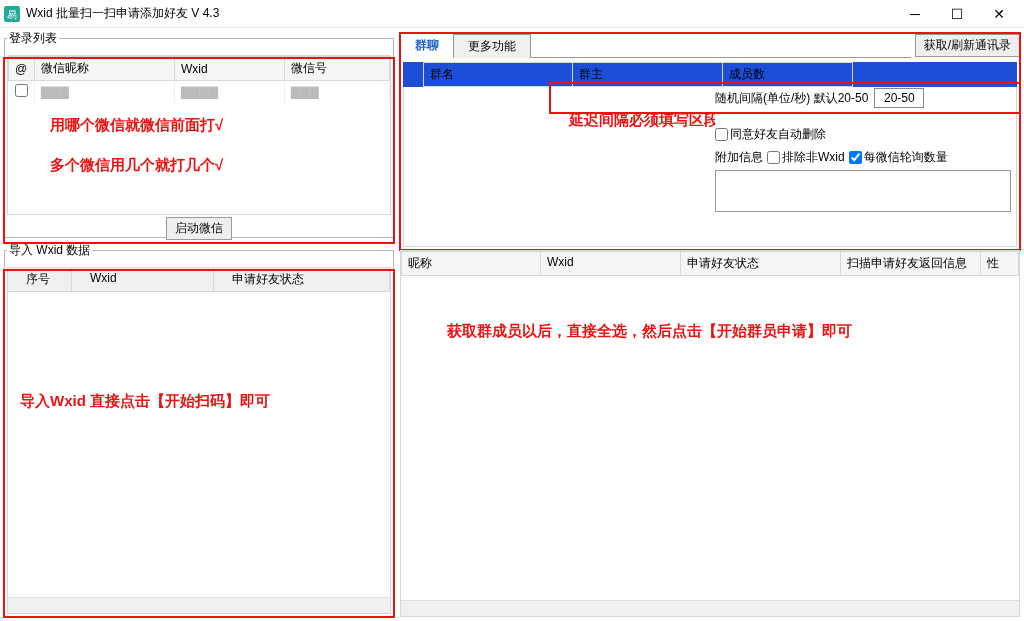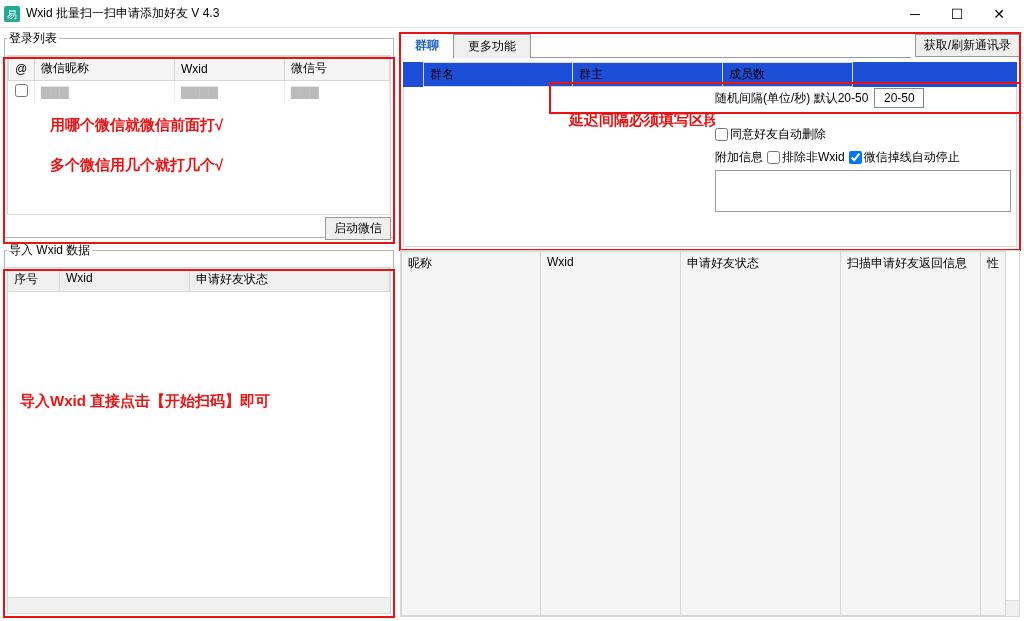--- a/index.html
+++ b/index.html
@@ -86,21 +86,21 @@
     height: 22px;
   }
   .login-table-wrap {
     border: 1px solid #d7d7d7;
     height: 160px;
     overflow: auto;
     position: relative;
   }
   .login-list .btnrow {
     display: flex;
-    justify-content: flex-end;
+    justify-content: center;
     margin-top: 2px;
   }
   .winbutton {
     border: 1px solid #999;
     background: #efefef;
     font-size: 12px;
     padding: 2px 8px;
     min-width: 60px;
     text-align: center;
     cursor: default;
@@ -109,20 +109,21 @@
   .import-panel { flex: 1; display: flex; flex-direction: column; }
   .import-header {
     background: #f0f0f0;
     border: 1px solid #d7d7d7;
     display: flex;
   }
   .import-header .hcell {
     border-right: 1px solid #d7d7d7;
     padding: 3px 6px;
     flex: 0 0 auto;
+    margin-left: 12px;
   }
   .import-body {
     border: 1px solid #d7d7d7;
     border-top: none;
     flex: 1;
     overflow: auto;
     position: relative;
   }
   .import-panel .btncol {
     position: absolute;
@@ -233,21 +234,21 @@
     width: 58px; height: 20px;
     font-size: 12px;
     padding: 0 3px;
   }
   .members-bar .winbutton { min-width: auto; padding: 2px 6px; }
   
   .members-tbl-area {
     border: 1px solid #d7d7d7;
     flex: 1;
     display:flex;
-    flex-direction: row;
+    flex-direction: column;
     min-height: 0;
     position: relative;
     overflow: hidden;
   }
   .members-header {
     display:flex;
     background:#f5f5f5;
   }
   .mhcell {
     border:1px solid #d7d7d7;
@@ -377,39 +378,40 @@
             </label>
         </div>
         <div class="chkrow">
           <span>附加信息</span>
           <label>
               <input type="checkbox" style="">
               <span>排除非Wxid</span>
             </label>
           <label>
               <input type="checkbox" checked="" style="">
-              <span>微信掉线自动停止</span>
+              <span>每微信轮询数量</span>
             </label>
         </div>
         <textarea class="attach-ta" style=""></textarea>
       </div>
 
       <div class="redbox" style="left:-2px; top:-28px; right:-2px; bottom:-2px;"></div>
     </div>
 
 
     <div class="members-tbl-area">
       <div class="members-header">
         <div class="mhcell" style="width:140px">昵称</div>
         <div class="mhcell" style="width:140px">Wxid</div>
         <div class="mhcell" style="width:160px">申请好友状态</div>
         <div class="mhcell" style="width:140px">扫描申请好友返回信息</div>
         <div class="mhcell" style="flex:1">性</div>
       </div>
       <div class="members-body">
+        <div class="abs redtext" style="left:46px; top:46px;">获取群成员以后，直接全选，然后点击【开始群员申请】即可</div>
         <div class="scrollbar-h"></div>
       </div>
       <div class="redbox" style="left:-2px; top:-30px; right:-2px; bottom:-2px;"></div>
     </div>
 
   </div>
 
 </div>
 
 </body></html>

